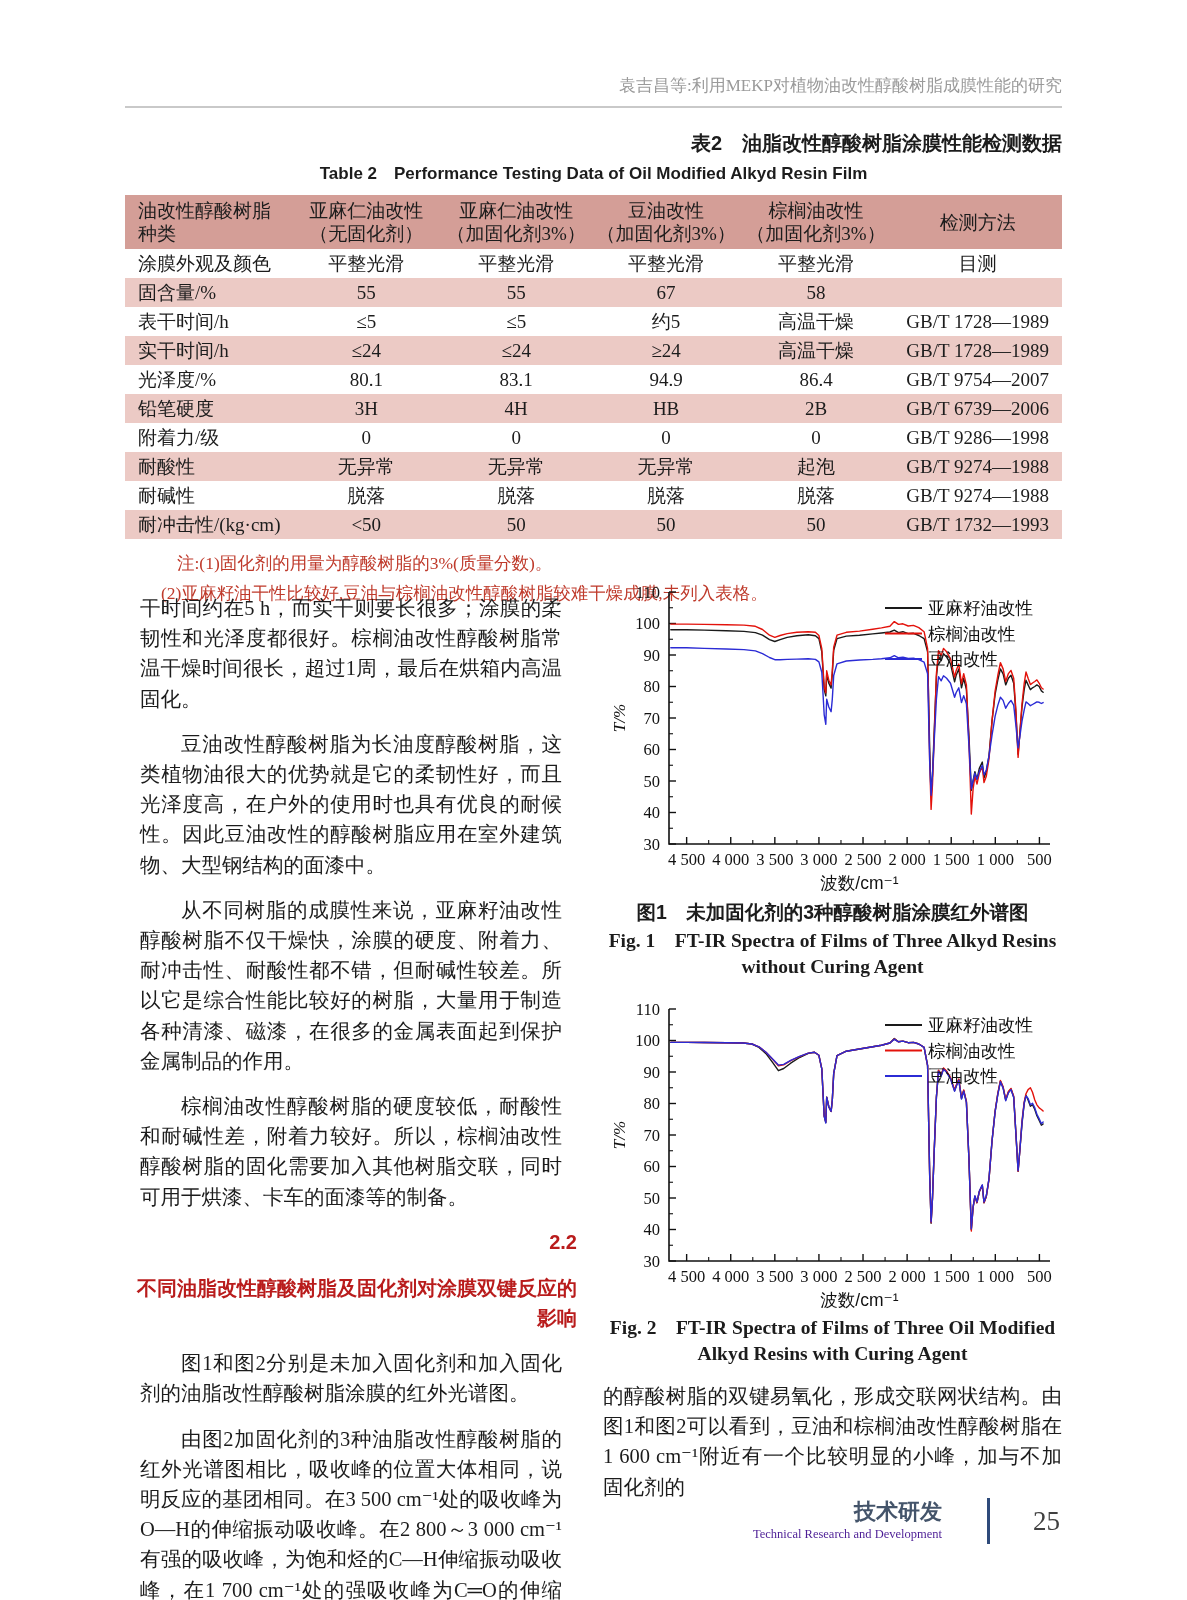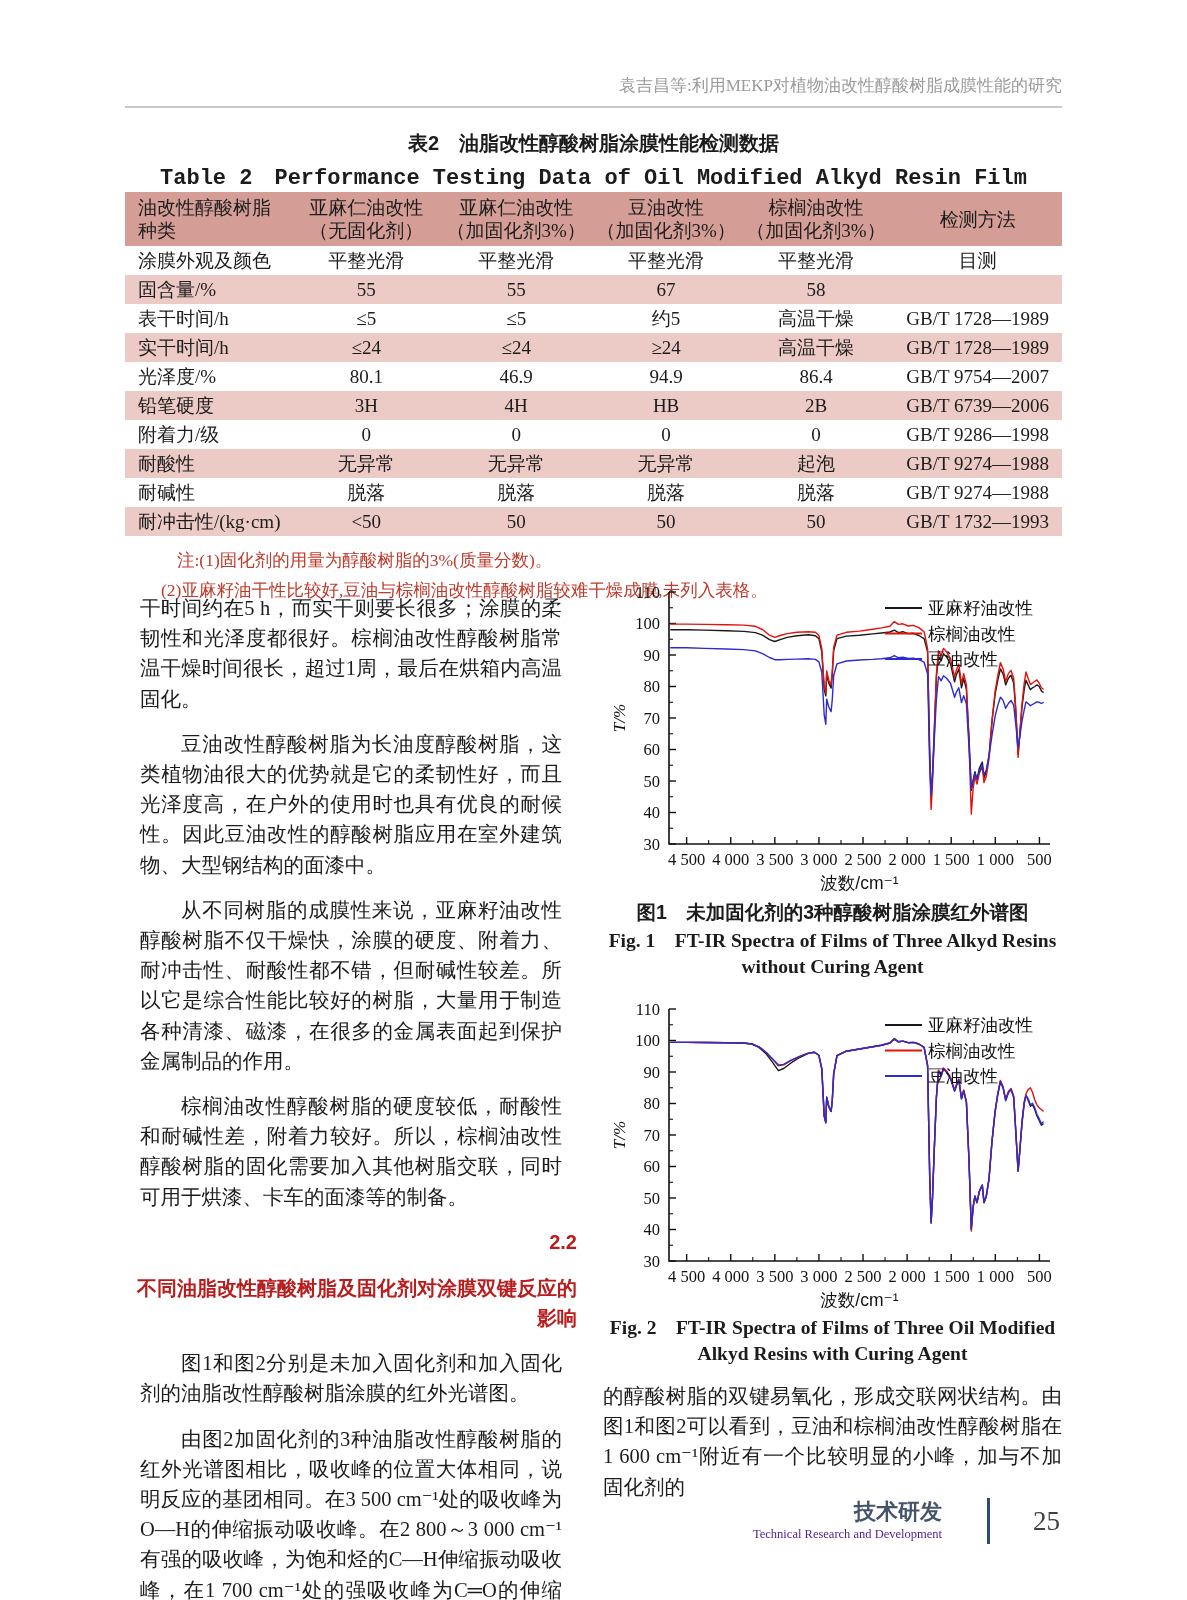--- a/index.html
+++ b/index.html
@@ -10,28 +10,28 @@
   }
   
   .run-header {
     position:absolute; top:74px; left:125px; width:937px;
     text-align:right; font-size:17px; color:#9a9a9a;
     padding-bottom:9px; border-bottom:2px solid #c9c9c9;
   }
   
   .table-block { position:absolute; top:130px; left:125px; width:937px; }
   .tbl-title-zh {
-    text-align:center; font-weight:bold; font-size:20px;
+    text-align:right; font-weight:bold; font-size:20px;
     font-family:"Liberation Sans","DejaVu Sans",sans-serif;
   }
   .tbl-title-en {
-    text-align:center; font-weight:bold; font-size:22px; margin-top:5px;
-    font-family:Liberation Mono, monospace;
-  }
-  table.perf { width:100%; border-collapse:collapse; font-size:19px; }
+    text-align:center; font-weight:bold; font-size:17px; margin-top:5px;
+    font-family:Liberation Sans, sans-serif;
+  }
+  table.perf { width:100%; border-collapse:collapse; margin-top:10px; font-size:19px; }
   table.perf th {
     background:#d49e97; font-weight:normal; padding:4px 2px;
     line-height:1.22; text-align:center; vertical-align:middle;
   }
   table.perf th:first-child { text-align:left; padding-left:13px; }
   table.perf td { padding:3px 2px; text-align:center; line-height:23px; }
   table.perf td:first-child { text-align:left; padding-left:13px; }
   table.perf tbody tr:nth-child(even) { background:#eccac5; }
   .notes { margin-top:9px; color:#bf3a2b; font-size:17.5px; line-height:1.72; }
   .note-line-0 { padding-left:52px; }
@@ -122,21 +122,21 @@
             <td>实干时间/h</td>
             <td>≤24</td>
             <td>≤24</td>
             <td>≥24</td>
             <td>高温干燥</td>
             <td>GB/T 1728—1989</td>
           </tr>
           <tr>
             <td>光泽度/%</td>
             <td>80.1</td>
-            <td>46.9</td>
+            <td>83.1</td>
             <td>94.9</td>
             <td>86.4</td>
             <td>GB/T 9754—2007</td>
           </tr>
           <tr>
             <td>铅笔硬度</td>
             <td>3H</td>
             <td>4H</td>
             <td>HB</td>
             <td>2B</td>

